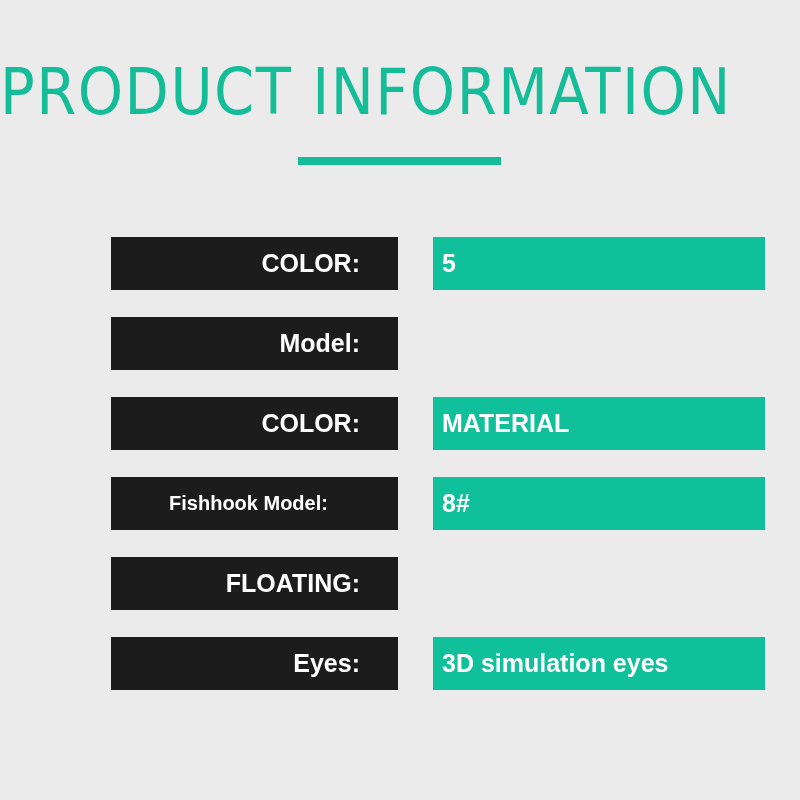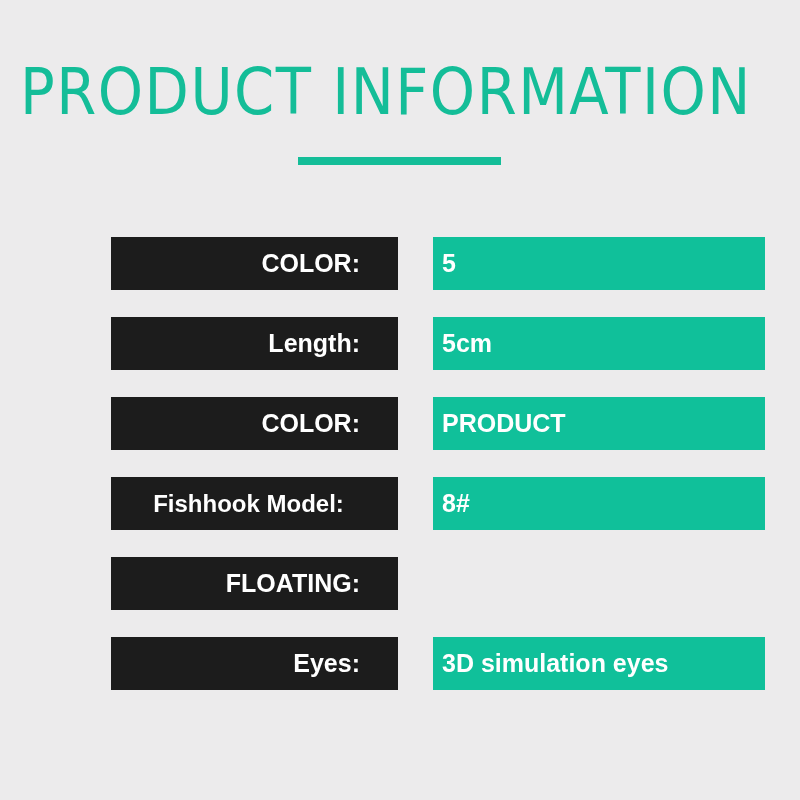--- a/index.html
+++ b/index.html
@@ -38,21 +38,20 @@
     text-align: left;
     color: #14bd98;
     font-family: "Liberation Sans Narrow", "DejaVu Sans Condensed", "Liberation Sans", sans-serif;
     font-size: 64px;
     font-weight: 400;
     letter-spacing: 1.5px;
     line-height: 70px;
     white-space: nowrap;
     transform: scaleX(1.0);
     transform-origin: center center;
-    margin-left: 20px;
   }
 
   #title-underline {
     position: absolute;
     left: 298px;
     top: 157px;
     width: 203px;
     height: 8px;
     background: #14bd98;
   }
@@ -87,21 +86,21 @@
     padding-right: 38px;
     font-size: 25px;
     font-weight: bold;
     letter-spacing: 0px;
     white-space: nowrap;
   }
 
   .spec-label.wide {
     justify-content: center;
     padding-right: 12px;
-    font-size: 24px;
+    font-size: 20px;
   }
 
   .spec-value {
     position: absolute;
     left: 433px;
     top: 0;
     width: 332px;
     height: 53px;
     background: #10c09a;
     color: #ffffff;
@@ -127,27 +126,26 @@
 
   <div id="spec-table">
 
     <div class="spec-row">
       <div class="spec-label">COLOR:</div>
       <div class="spec-value">5</div>
     </div>
 
 
     <div class="spec-row">
-      <div class="spec-label">Length:</div>
-      <div class="spec-value">5cm</div>
+      <div class="spec-label">Model:</div>
     </div>
 
     <div class="spec-row">
       <div class="spec-label">COLOR:</div>
-      <div class="spec-value">PRODUCT</div>
+      <div class="spec-value">MATERIAL</div>
     </div>
 
     <div class="spec-row">
       <div class="spec-label wide">Fishhook Model:</div>
       <div class="spec-value">8#</div>
     </div>
 
     <div class="spec-row">
       <div class="spec-label">FLOATING:</div>
     </div>

